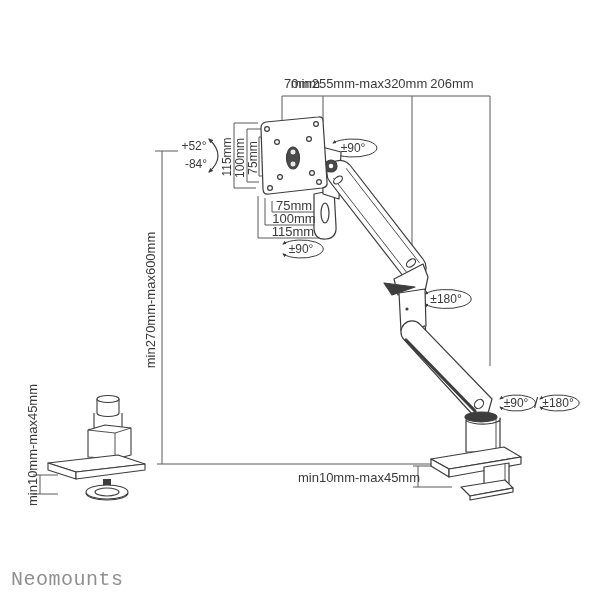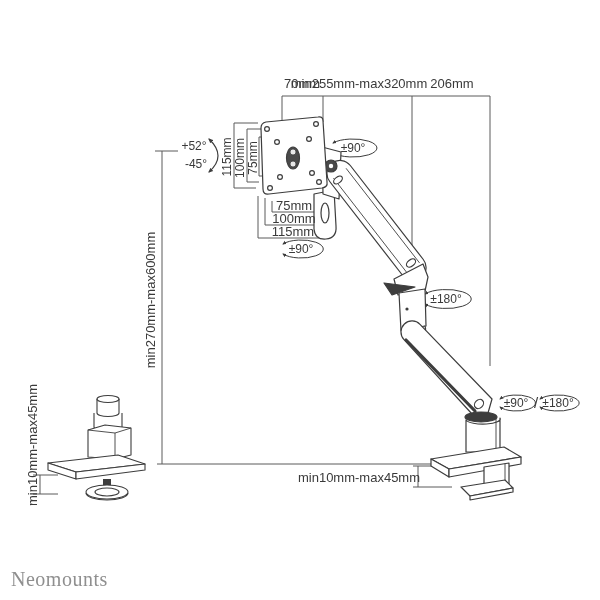--- a/index.html
+++ b/index.html
@@ -6,21 +6,21 @@
   #stage{position:relative;width:600px;height:600px;background:#ffffff;overflow:hidden;
          font-family:"Liberation Sans",sans-serif;}
   #stage svg{position:absolute;left:0;top:0;}
   .lbl{position:absolute;font-size:13px;color:#3a3a3a;white-space:nowrap;
        transform:translate(-50%,-50%);font-family:"Liberation Sans",sans-serif;}
   .sm{font-size:12px;}
   .slash{font-size:15px;}
   .rot{transform:translate(-50%,-50%) rotate(-90deg);}
   .rot.v{font-size:12px;}
   .logo{position:absolute;left:11px;top:568px;font-size:20px;letter-spacing:.5px;
-        color:#8f8f8f;font-family:Liberation Serif, serif;text-align:right;}
+        color:#8f8f8f;font-family:Liberation Mono, monospace;text-align:right;}
 </style>
 </head>
 <body>
 
 <div id="stage">
 
   <svg width="600" height="600" viewBox="0 0 600 600">
     <defs>
       <marker id="ah" viewBox="0 0 10 10" refX="7" refY="5" markerWidth="4.5" markerHeight="4.5" orient="auto-start-reverse">
           <path d="M0,1 L9,5 L0,9 Z" fill="#3d3d3d"></path>
@@ -124,21 +124,21 @@
       <circle cx="293" cy="152" r="3" fill="#e8e8e8" stroke-width="0.8"></circle>
       <circle cx="293" cy="164" r="3" fill="#e8e8e8" stroke-width="0.8"></circle>
     </g>
   </svg>
 
   <div class="lbl" style="left:302px;top:83px">70mm</div>
   <div class="lbl" style="left:359px;top:83px">min255mm-max320mm</div>
   <div class="lbl" style="left:452px;top:83px">206mm</div>
 
   <div class="lbl sm" style="left:194px;top:146px">+52°</div>
-  <div class="lbl sm" style="left:196px;top:164px">-45°</div>
+  <div class="lbl sm" style="left:196px;top:164px">-84°</div>
 
   <div class="lbl rot v" style="left:227px;top:157px">115mm</div>
   <div class="lbl rot v" style="left:240px;top:158px">100mm</div>
   <div class="lbl rot v" style="left:253px;top:158px">75mm</div>
 
   <div class="lbl" style="left:294px;top:205px">75mm</div>
   <div class="lbl" style="left:294px;top:218px">100mm</div>
   <div class="lbl" style="left:293px;top:231px">115mm</div>
 
   <div class="lbl sm" style="left:353px;top:148px">±90°</div>

